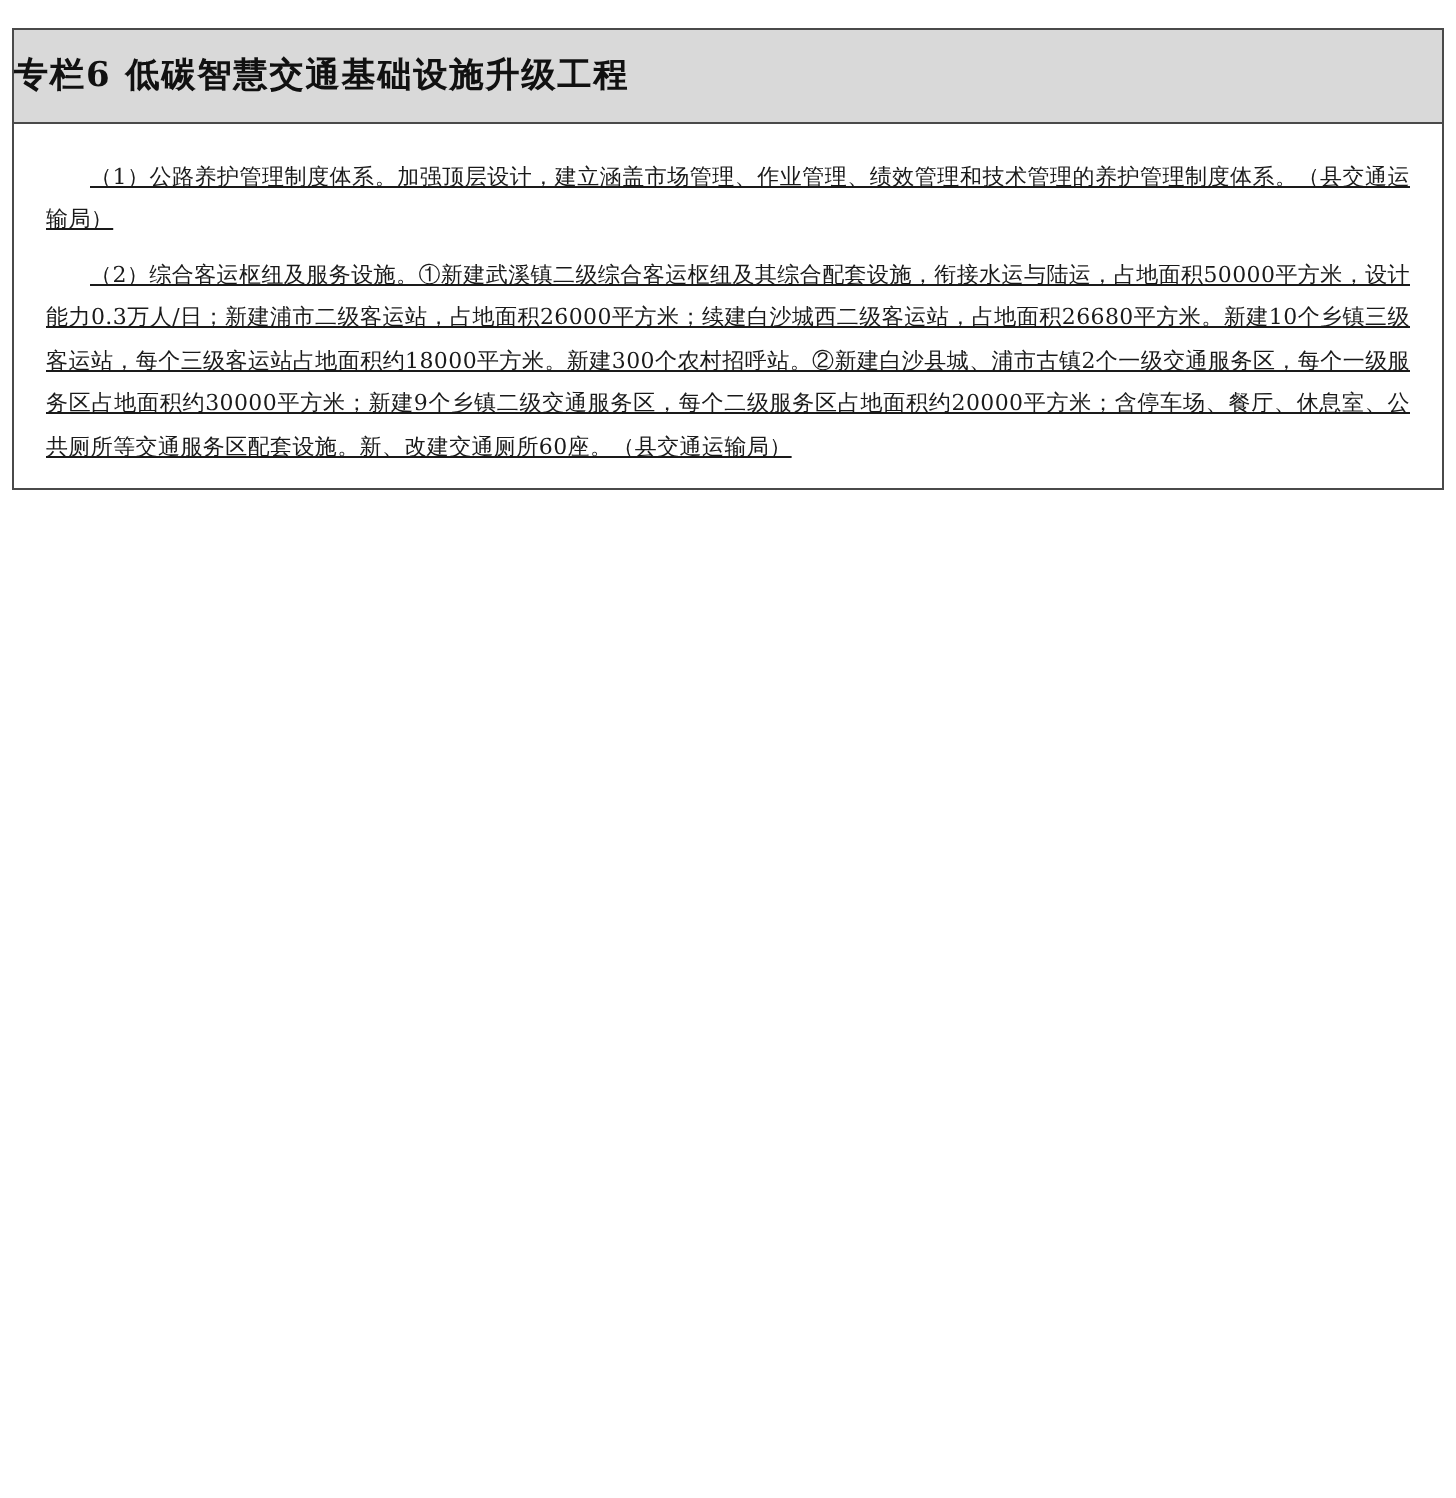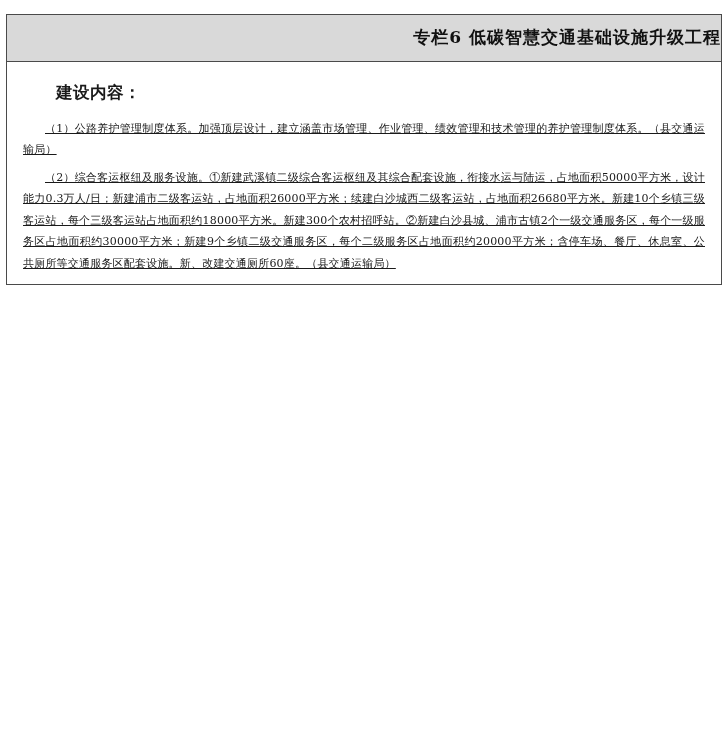--- a/index.html
+++ b/index.html
@@ -23,21 +23,21 @@
     position: absolute;
     left: 6px;
     top: 14px;
     width: 716px;
     box-sizing: border-box;
     border: 1px solid #4a4a4a;
   }
   .doc-header {
     background: #d9d9d9;
     border-bottom: 1px solid #4a4a4a;
-    text-align: right;
+    text-align: left;
     font-size: 17px;
     font-weight: bold;
     letter-spacing: 1px;
     padding: 11px 0 12px 0;
     color: #111111;
     font-family: "DejaVu Serif", "Liberation Serif", serif;
   }
   .doc-body {
     padding: 16px 16px 10px 16px;
     background: #ffffff;
@@ -63,18 +63,17 @@
     margin-bottom: 0;
   }
 </style>
 </head>
 <body>
 
 <div class="page">
   <div class="doc-box">
     <div class="doc-header">专栏6  低碳智慧交通基础设施升级工程</div>
     <div class="doc-body">
-      <div class="section-title">建设内容：</div>
       <p class="para">（1）公路养护管理制度体系。加强顶层设计，建立涵盖市场管理、作业管理、绩效管理和技术管理的养护管理制度体系。（县交通运输局）</p>
       <p class="para">（2）综合客运枢纽及服务设施。①新建武溪镇二级综合客运枢纽及其综合配套设施，衔接水运与陆运，占地面积50000平方米，设计能力0.3万人/日；新建浦市二级客运站，占地面积26000平方米；续建白沙城西二级客运站，占地面积26680平方米。新建10个乡镇三级客运站，每个三级客运站占地面积约18000平方米。新建300个农村招呼站。②新建白沙县城、浦市古镇2个一级交通服务区，每个一级服务区占地面积约30000平方米；新建9个乡镇二级交通服务区，每个二级服务区占地面积约20000平方米；含停车场、餐厅、休息室、公共厕所等交通服务区配套设施。新、改建交通厕所60座。（县交通运输局）</p>
     </div>
   </div>
 </div>
 
 </body></html>

